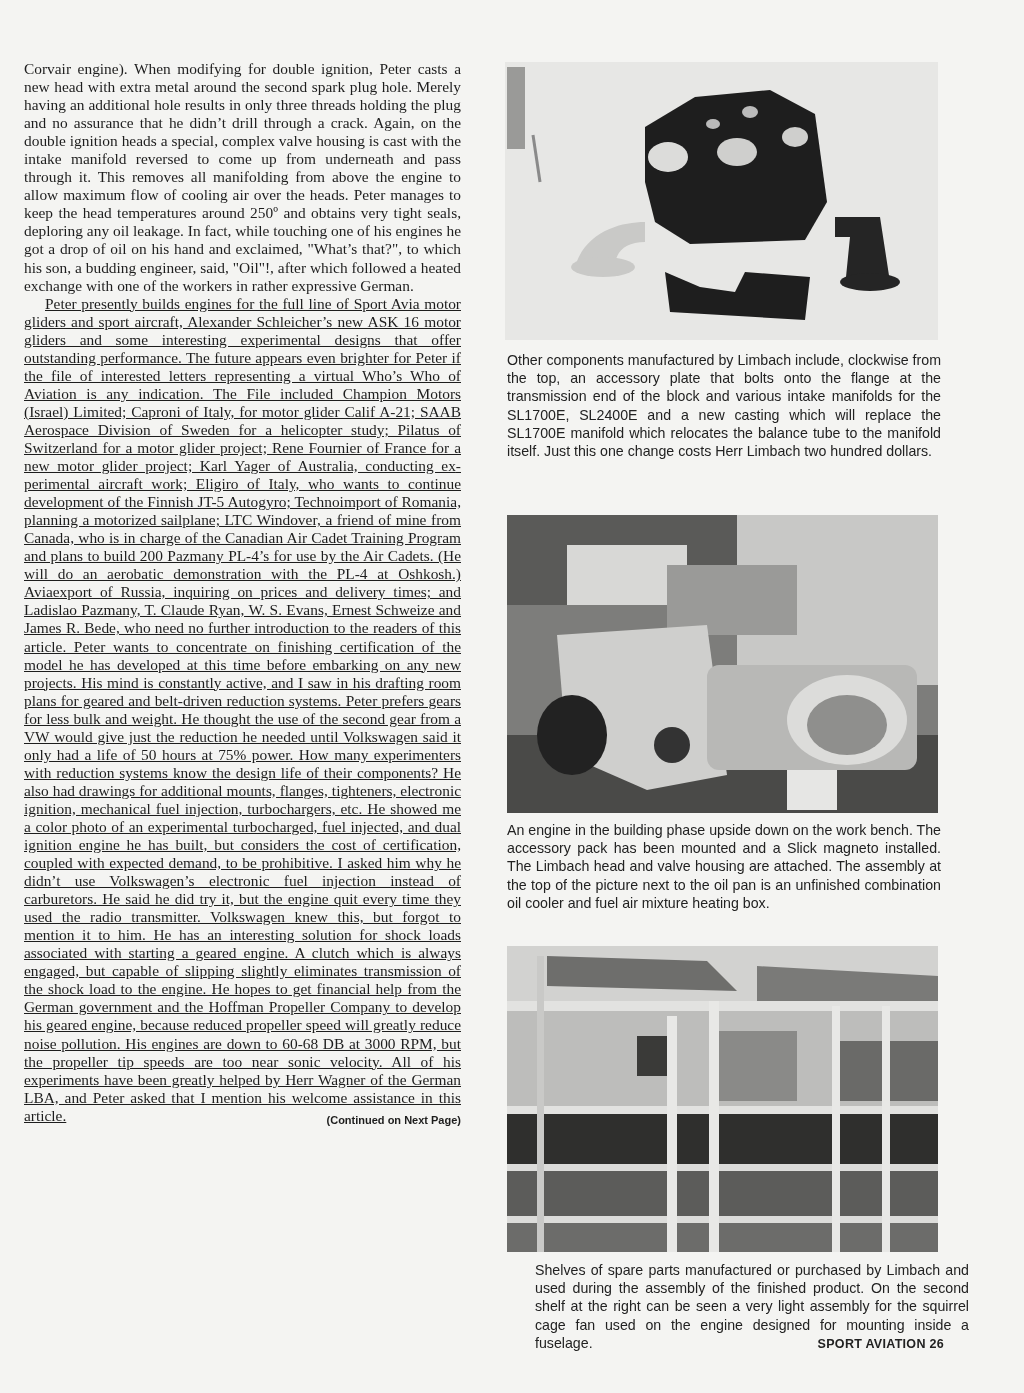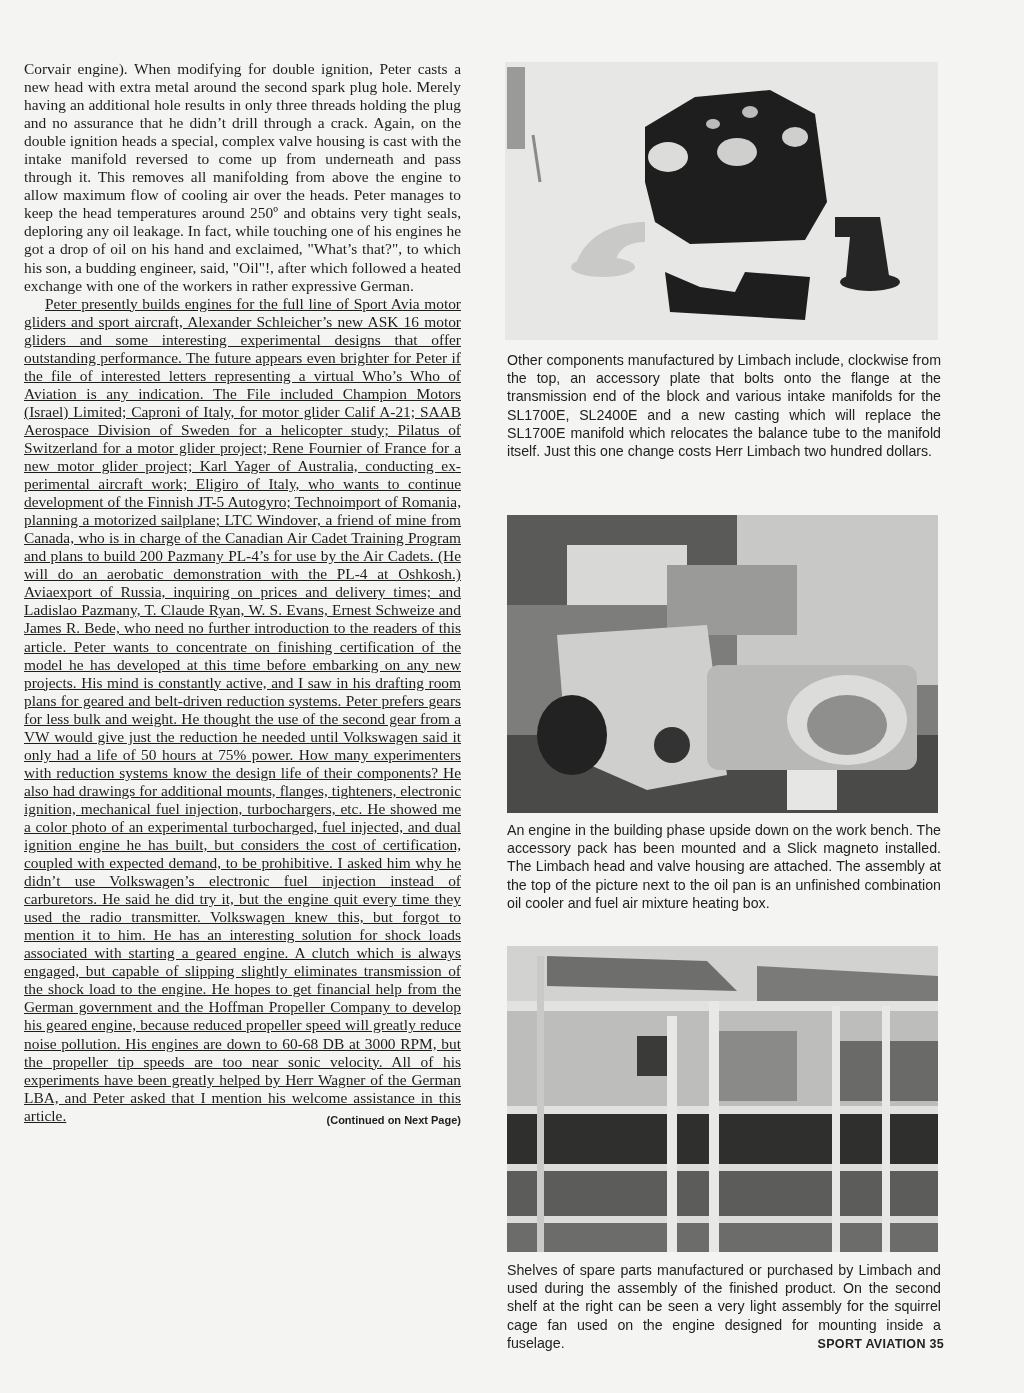--- a/index.html
+++ b/index.html
@@ -102,16 +102,16 @@
       <rect x="0" y="225" width="431" height="45" fill="#5c5c5a"></rect>
       <rect x="0" y="270" width="431" height="7" fill="#dcdcda"></rect>
       <rect x="0" y="277" width="431" height="29" fill="#6c6c6a"></rect>
       <rect x="160" y="70" width="10" height="236" fill="#e8e8e6"></rect>
       <rect x="202" y="55" width="10" height="251" fill="#e8e8e6"></rect>
       <rect x="325" y="60" width="8" height="246" fill="#e8e8e6"></rect>
       <rect x="375" y="60" width="8" height="246" fill="#e8e8e6"></rect>
       <rect x="30" y="10" width="7" height="296" fill="#c9c9c7"></rect>
     </svg>
   </div>
-  <div class="caption" style="top:1261px;">Shelves of spare parts manufactured or purchased by Limbach and used during the assembly of the finished product. On the second shelf at the right can be seen a very light assembly for the squirrel cage fan used on the engine designed for mounting inside a fuselage.</div>
+  <div class="caption" style="top:1261px;margin-left:28px;">Shelves of spare parts manufactured or purchased by Limbach and used during the assembly of the finished product. On the second shelf at the right can be seen a very light assembly for the squirrel cage fan used on the engine designed for mounting inside a fuselage.</div>
 
-  <div class="footer">SPORT AVIATION 35</div>
+  <div class="footer">SPORT AVIATION 26</div>
 </div>
 
 </body></html>

